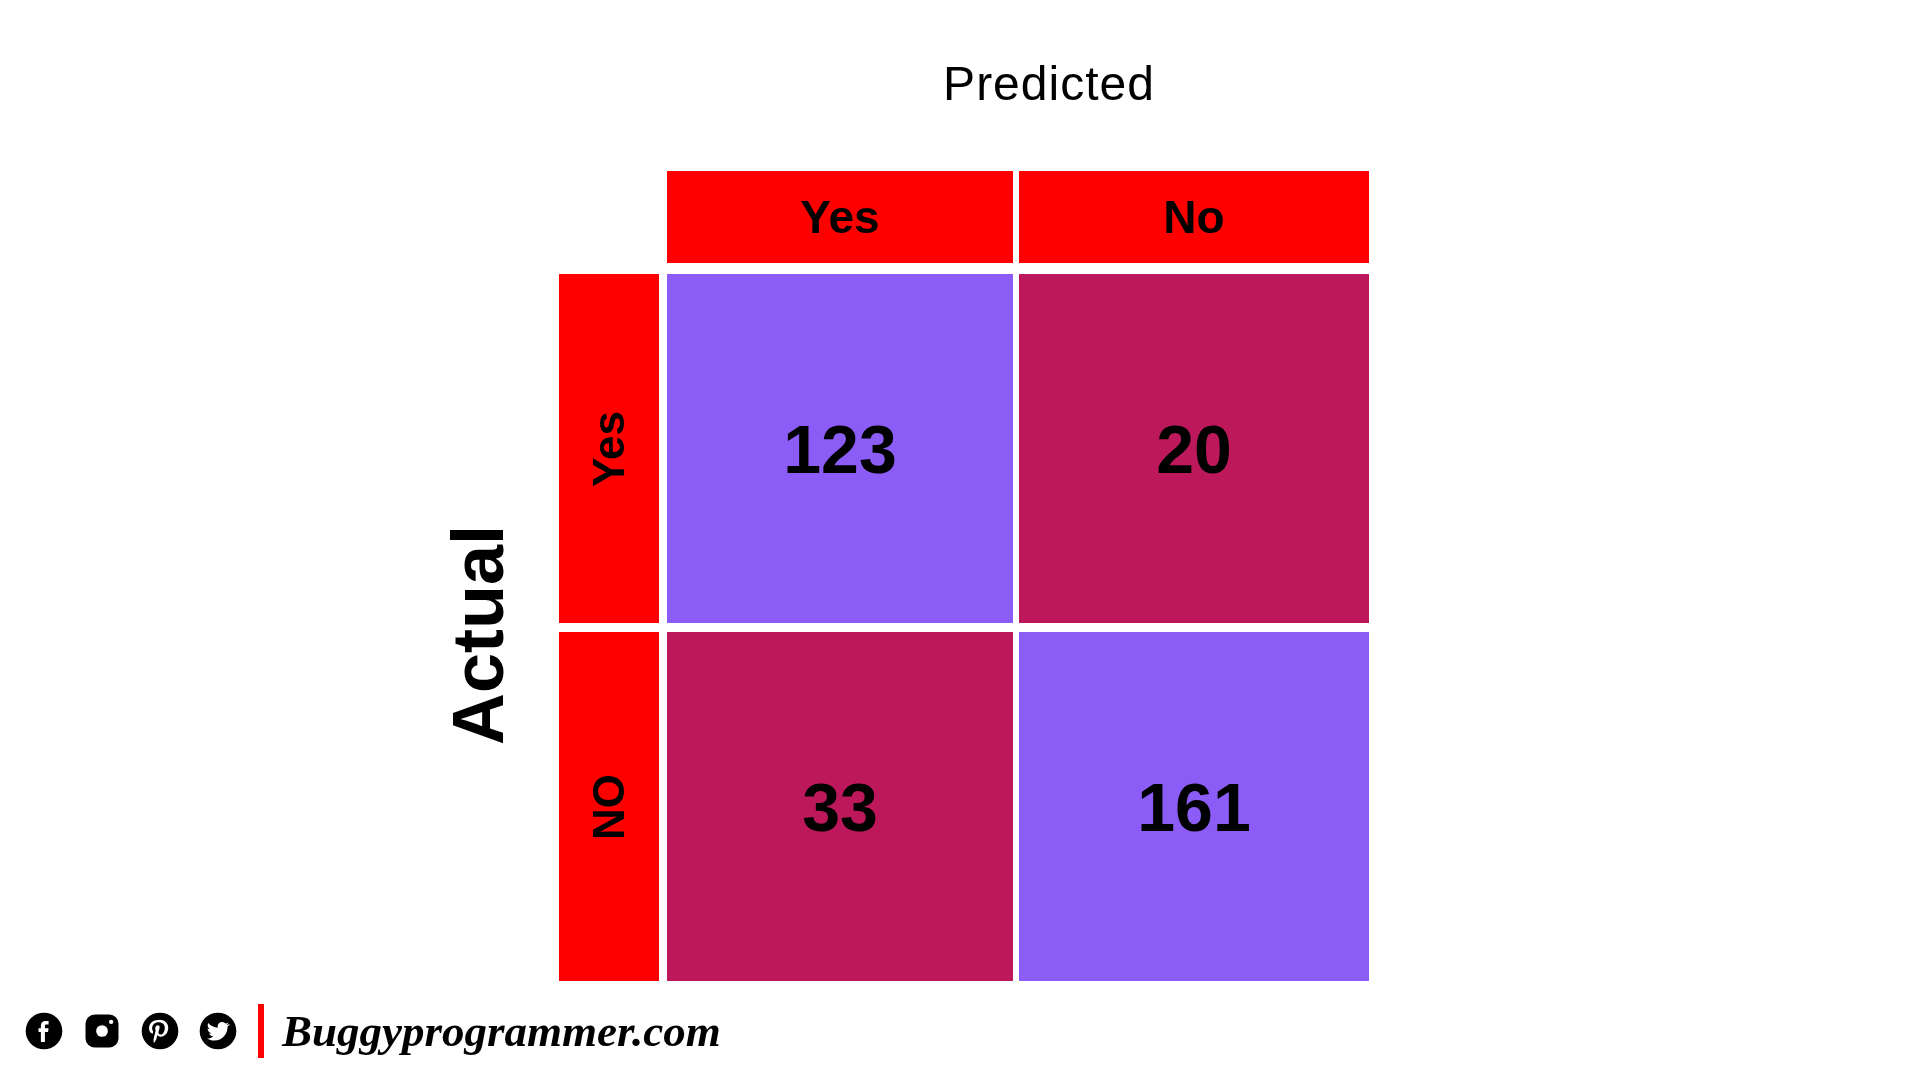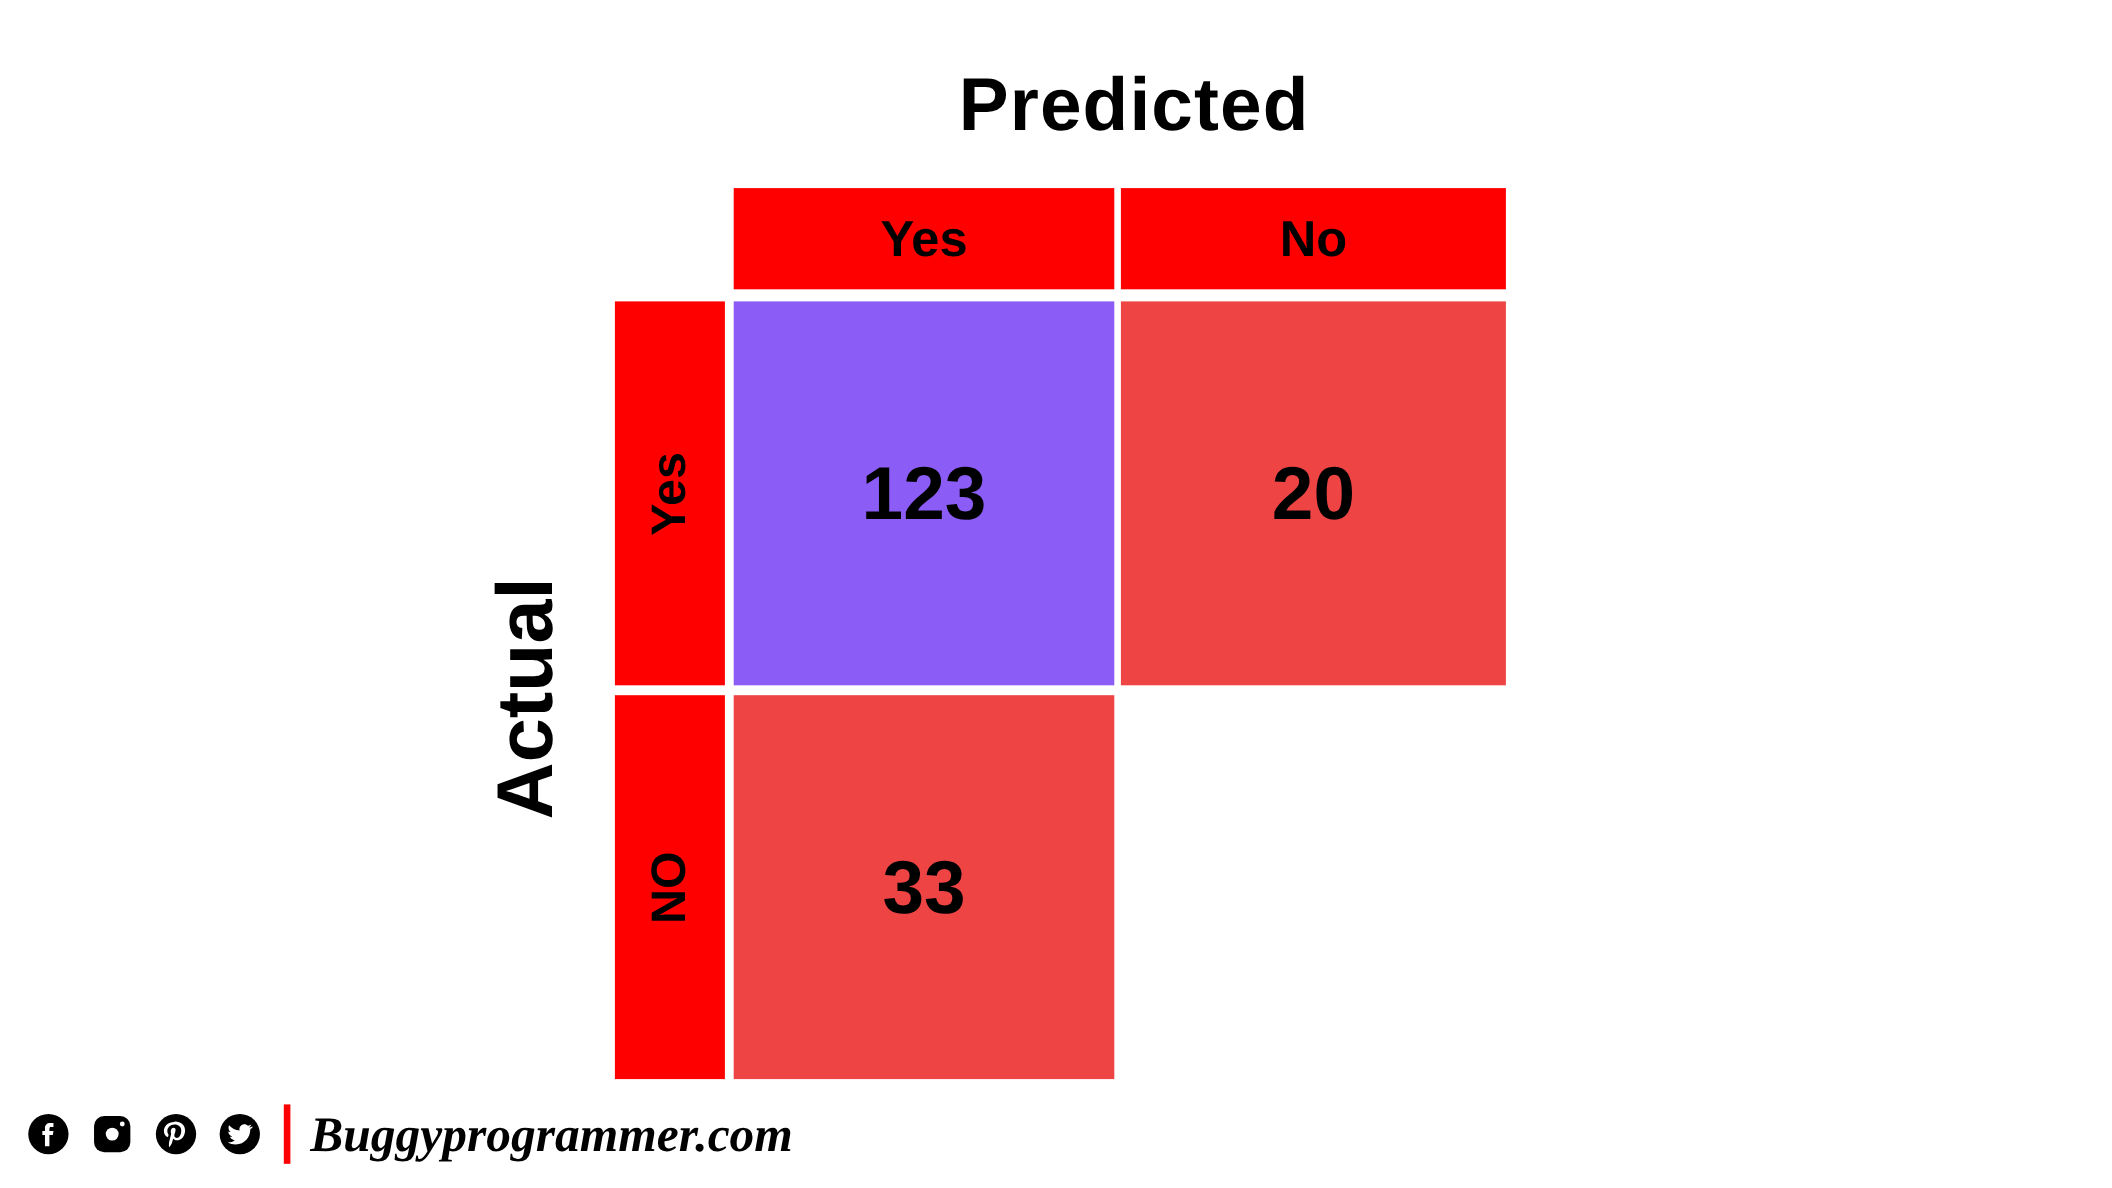--- a/index.html
+++ b/index.html
@@ -1,36 +1,36 @@
 <!DOCTYPE html>
 <html><head>
 <meta charset="utf-8">
 <style>
   html,body{margin:0;padding:0;width:1920px;height:1080px;background:#fff;font-family:Arial,Helvetica,sans-serif;color:#000;}
   .stage{position:relative;width:1920px;height:1080px;}
 
   
-  .pred-title{position:absolute;left:680px;top:56px;width:702px;text-align:center;font-weight:700;font-size:68px;letter-spacing:1px;}
+  .pred-title{position:absolute;left:698px;top:56px;width:702px;text-align:center;font-weight:400;font-size:48px;letter-spacing:1px;}
 
   
   .col-head{position:absolute;top:171px;height:92px;background:#ff0000;display:flex;align-items:center;justify-content:center;font-weight:900;font-size:46px;}
   .col-yes{left:667px;width:346px;}
   .col-no{left:1019px;width:350px;}
   .actual-fix{position:absolute;left:478px;top:635px;transform:translate(-50%,-50%) rotate(-90deg);font-weight:900;font-size:72px;white-space:nowrap;}
 
   
   .row-head{position:absolute;left:559px;width:100px;background:#ff0000;display:flex;align-items:center;justify-content:center;}
   .row-head span{transform:rotate(-90deg);font-weight:900;font-size:44px;white-space:nowrap;}
   .row-yes{top:274px;height:349px;}
   .row-no{top:632px;height:349px;}
 
   
   .cell{position:absolute;display:flex;align-items:center;justify-content:center;font-weight:900;font-size:68px;}
   .light{background:#8b5cf6;}
-  .dark{background:#ef4444;}
+  .dark{background:#be185d;}
   .c-tp{left:667px;top:274px;width:346px;height:349px;}   
   .c-fn{left:1019px;top:274px;width:350px;height:349px;} 
   .c-fp{left:667px;top:632px;width:346px;height:349px;}   
   .c-tn{left:1019px;top:632px;width:350px;height:349px;} 
 
   
   .footer{position:absolute;left:22px;bottom:22px;display:flex;align-items:center;gap:14px;}
   .icon{width:44px;height:44px;display:flex;align-items:center;justify-content:center;}
   .icon svg{width:44px;height:44px;fill:#000;}
   .vbar{width:6px;height:54px;background:#ff0000;margin:0 4px;}
@@ -51,20 +51,21 @@
   <div class="row-head row-yes">
       <span>Yes</span>
     </div>
   <div class="row-head row-no">
       <span>NO</span>
     </div>
 
   <div class="cell light c-tp">123</div>
   <div class="cell dark  c-fn">20</div>
   <div class="cell dark  c-fp">33</div>
+  <div class="cell light c-tn">161</div>
 
   <div class="footer">
     <span class="icon">
       <svg viewBox="0 0 24 24">
           <path d="M12 2a10 10 0 1 0 0 20 10 10 0 0 0 0-20zm2.5 6.5h-1.3c-.5 0-.7.3-.7.8v1.2h2l-.3 2h-1.7V18h-2.2v-5.5H9V10.5h1.3V9.1c0-1.6.9-2.6 2.6-2.6h1.6v2z"></path>
         </svg>
     </span>
     <span class="icon">
       <svg viewBox="0 0 24 24">
           <rect x="3" y="3" width="18" height="18" rx="5"></rect>

